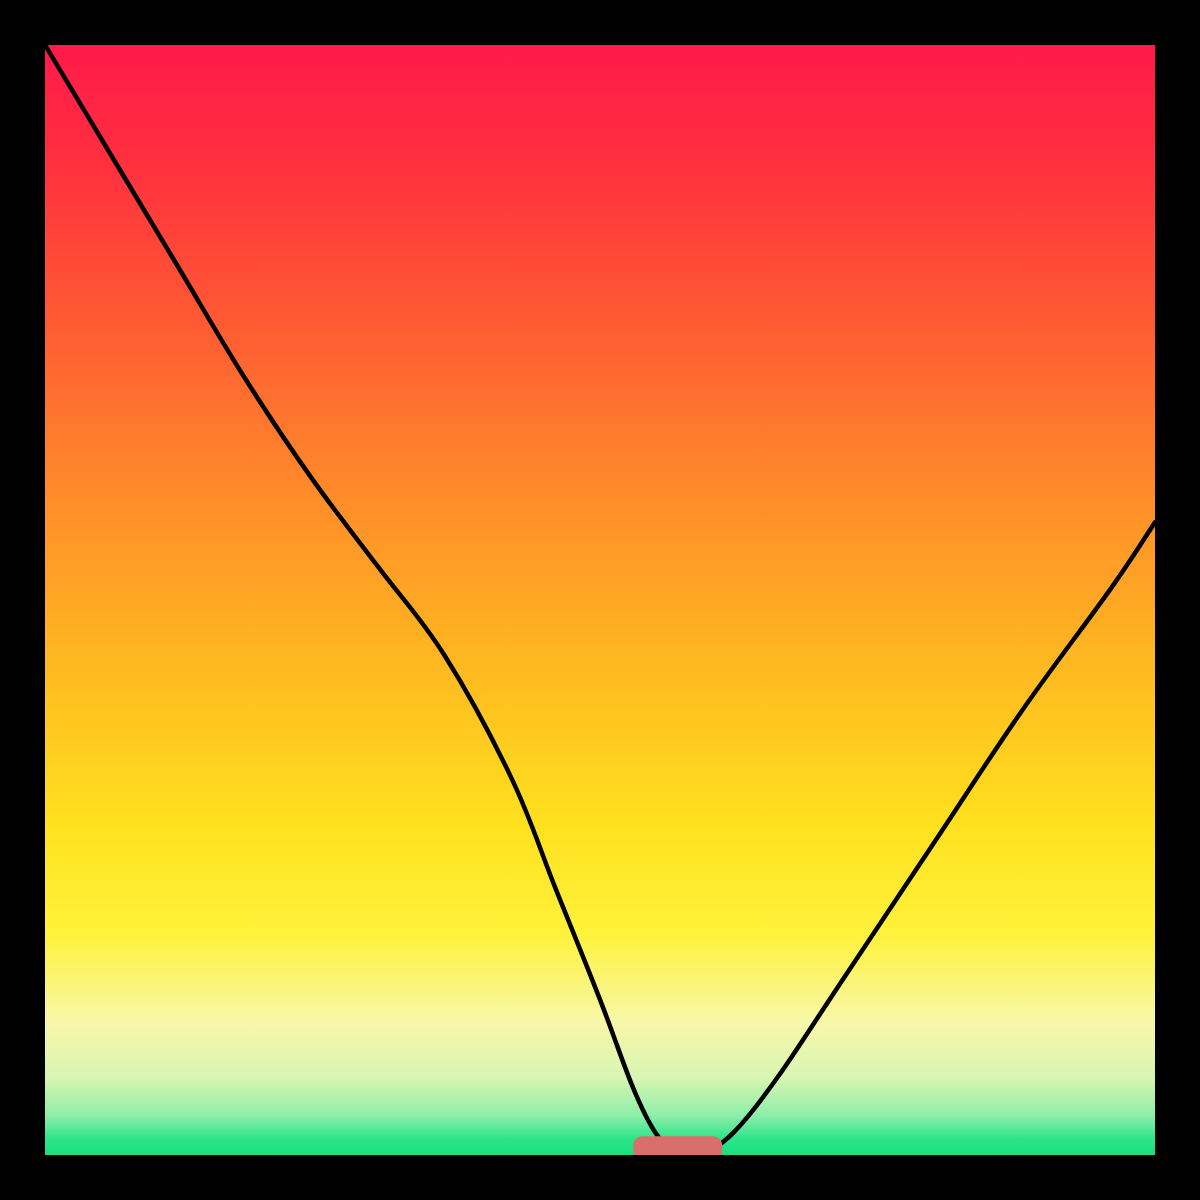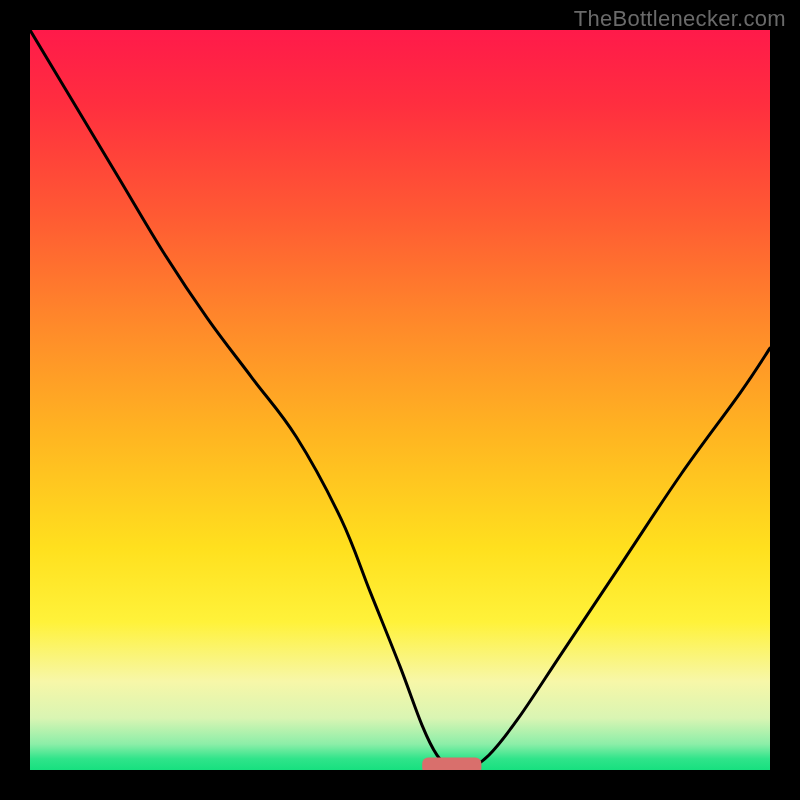--- a/index.html
+++ b/index.html
@@ -36,21 +36,20 @@
     height: 740px;
   }
   svg {
     display: block;
   }
 </style>
 </head>
 <body>
 
 <div class="outer">
-  <div class="watermark">TheBottlenecker.com</div>
 
   <div class="plot-wrap">
     <svg id="chart-svg" width="740" height="740" viewBox="0 0 740 740">
       <defs>
         <linearGradient id="bg-grad" x1="0" y1="0" x2="0" y2="1">
             <stop offset="0%" stop-color="#ff1a4a"></stop>
             <stop offset="10%" stop-color="#ff2e3f"></stop>
             <stop offset="25%" stop-color="#ff5a33"></stop>
             <stop offset="40%" stop-color="#ff8a2a"></stop>
             <stop offset="55.00000000000001%" stop-color="#ffb621"></stop>

